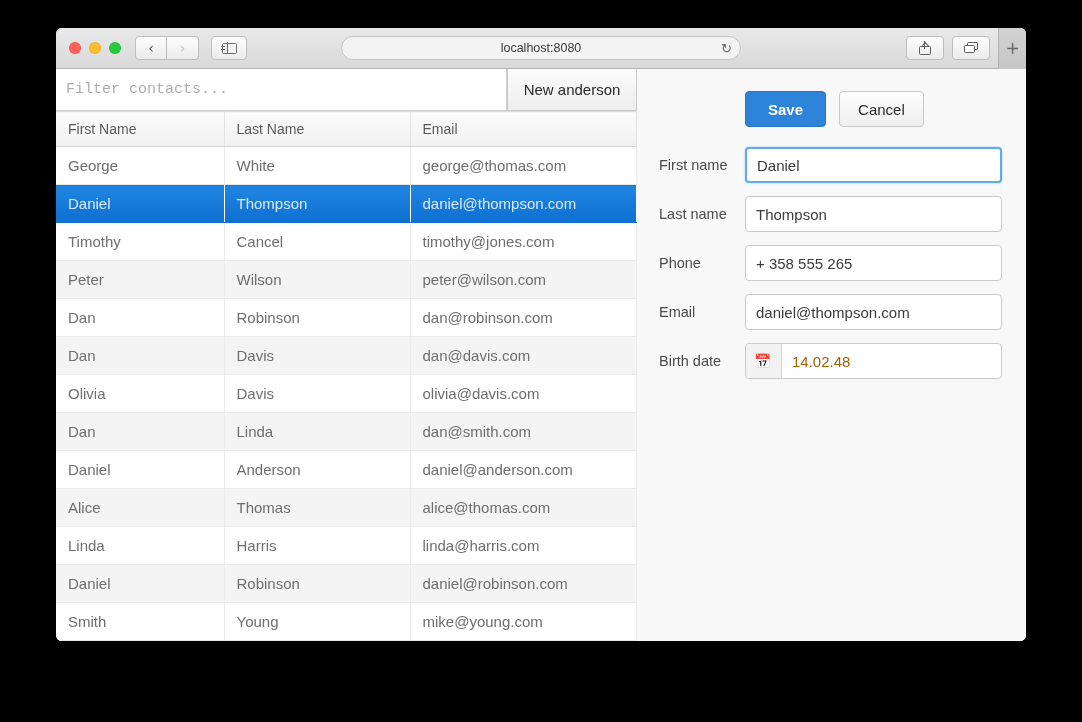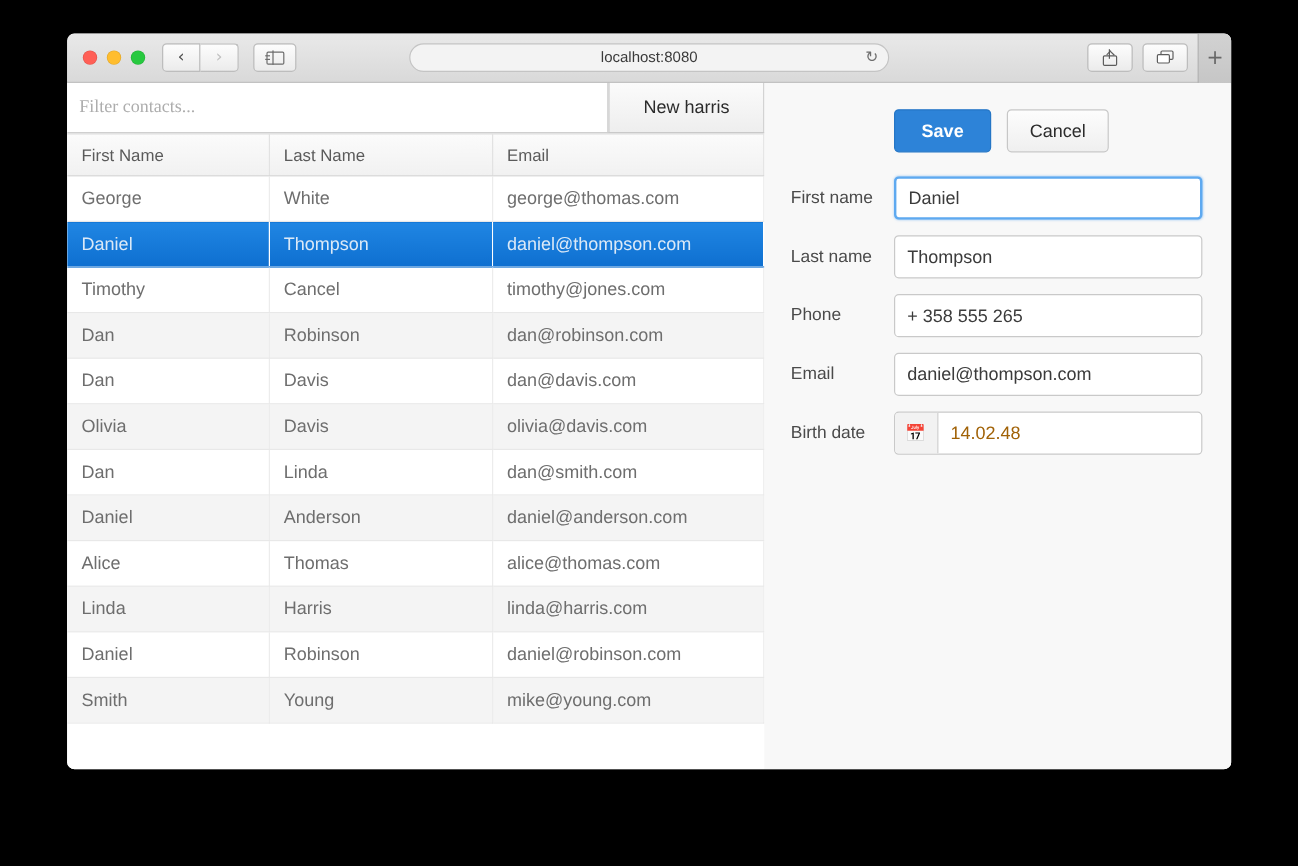--- a/index.html
+++ b/index.html
@@ -109,21 +109,21 @@
     display: flex;
     flex-direction: column;
     min-height: 0;
   }
 
   #toolbar-row { display: flex; padding: 0; height: 42px; flex: none; }
   #filter-input {
     flex: 1;
     border: 1px solid #cfcfcf;
     background: #fff;
-    font-family: Liberation Serif, serif;
+    font-family: Liberation Mono, monospace;
     font-size: 15px;
     color: #444;
     padding: 0 10px;
     outline: none;
     border-left: none; border-top: none;
   }
   #filter-input::placeholder { color: #adadad; }
   #new-contact-btn {
     width: 130px;
     background: linear-gradient(to bottom,#fbfbfb,#eeeeee);
@@ -291,21 +291,21 @@
       </div>
     </div>
   </div>
 
   <div id="page">
 
     <div id="left-pane">
 
       <div id="toolbar-row">
         <input id="filter-input" type="text" placeholder="Filter contacts..." style="">
-        <button id="new-contact-btn">New harris</button>
+        <button id="new-contact-btn">New anderson</button>
       </div>
 
       <table id="contacts-table">
         <colgroup>
             <col class="c1">
             <col class="c2">
             <col class="c3">
           </colgroup>
         <thead>
           <tr>
@@ -324,20 +324,25 @@
               <td>Daniel</td>
               <td>Thompson</td>
               <td>daniel@thompson.com</td>
             </tr>
             <tr>
               <td>Timothy</td>
               <td>Cancel</td>
               <td>timothy@jones.com</td>
             </tr>
             <tr>
+              <td>Peter</td>
+              <td>Wilson</td>
+              <td>peter@wilson.com</td>
+            </tr>
+            <tr>
               <td>Dan</td>
               <td>Robinson</td>
               <td>dan@robinson.com</td>
             </tr>
             <tr>
               <td>Dan</td>
               <td>Davis</td>
               <td>dan@davis.com</td>
             </tr>
             <tr>

